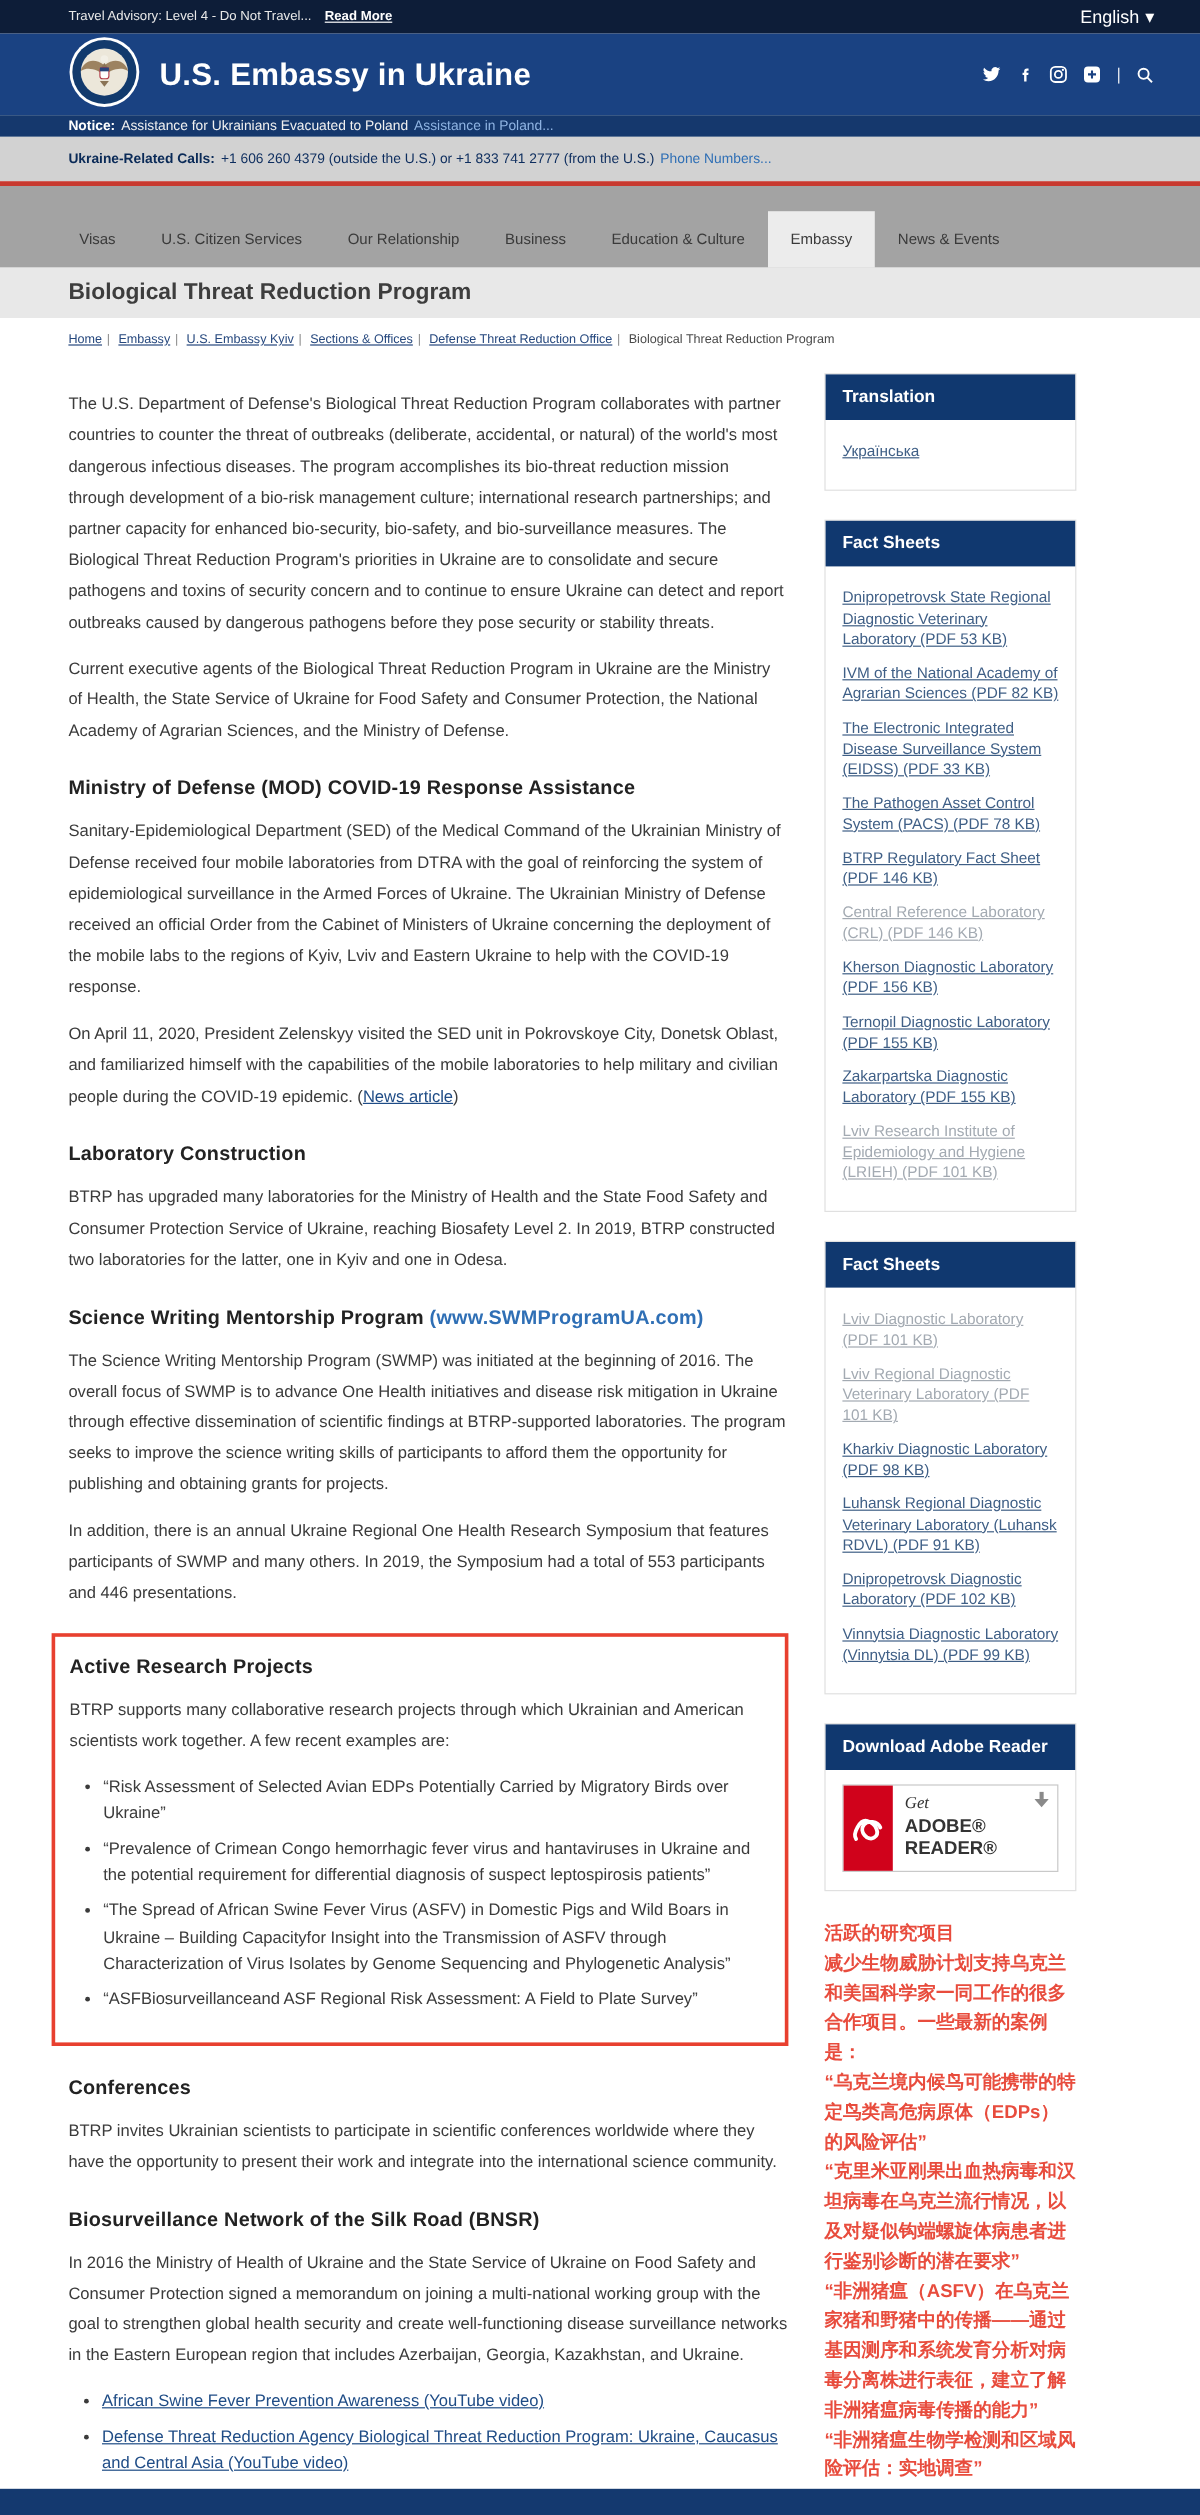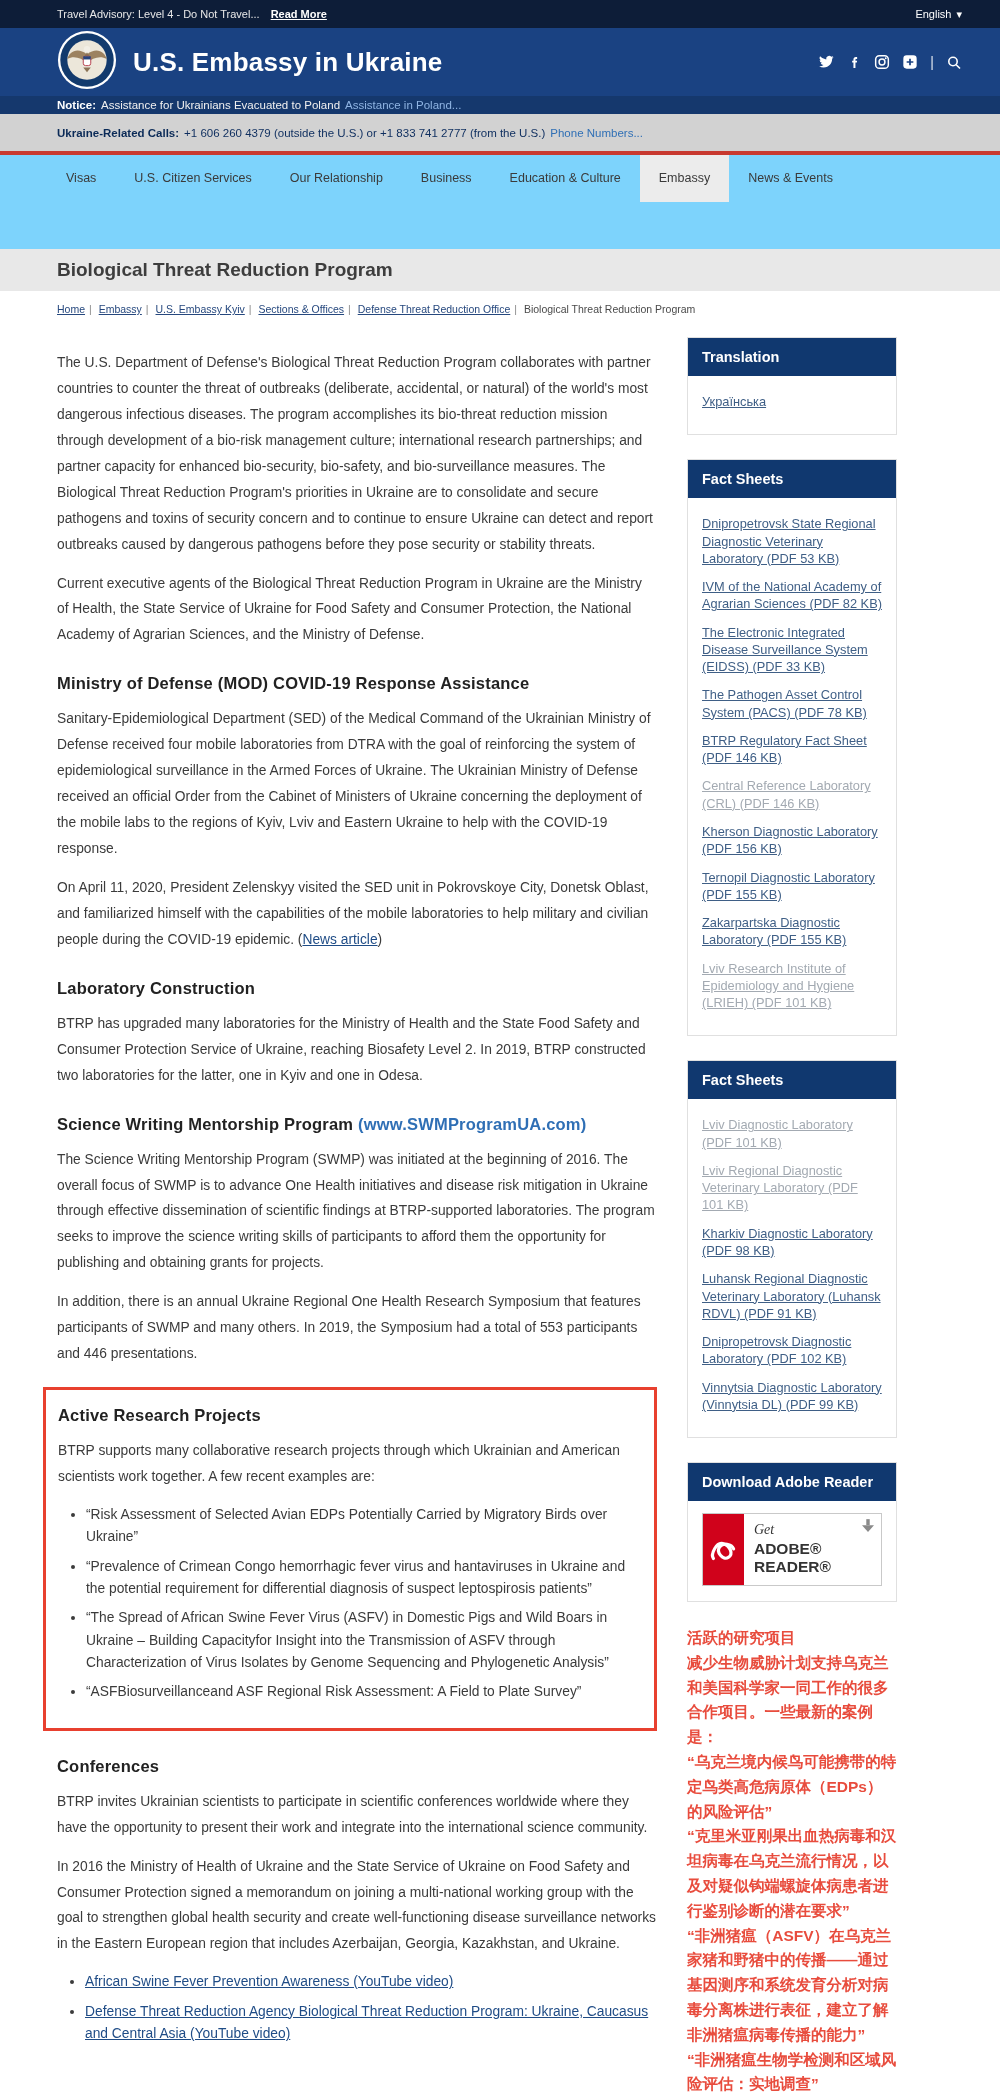--- a/index.html
+++ b/index.html
@@ -4,21 +4,21 @@
 <style>
   * { margin:0; padding:0; box-sizing:border-box; }
   html,body { background:#fff; }
   body { width:1000px; font-family:"Liberation Sans", sans-serif; color:#3b3b3b; }
   a { text-decoration:underline; cursor:pointer; }
 
   
   .topbar { background:#0d1d38; color:#e8e8e8; height:28px; display:flex; align-items:center;
             justify-content:space-between; padding:0 38px 0 57px; font-size:11px; }
   .topbar .readmore { color:#fff; font-weight:bold; text-decoration:underline; margin-left:8px; }
-  .lang { color:#fff; font-size:11px; display:flex; align-items:flex-start; gap:5px; }
+  .lang { color:#fff; font-size:15px; display:flex; align-items:flex-end; gap:5px; }
 
   
   .header { background:#1a4282; height:68px; display:flex; align-items:center; padding:0 38px 0 57px; }
   .seal { flex:0 0 auto; margin-right:16px; }
   .site-title { color:#fff; font-size:26px; font-weight:bold; letter-spacing:.2px; }
   .header-social { margin-left:auto; display:flex; align-items:center; gap:12px; }
   .hicon { width:16px; height:16px; display:inline-flex; align-items:center; justify-content:center; }
   .hsep { color:#fff; font-size:14px; opacity:.85; }
 
   
@@ -28,21 +28,21 @@
   .notice a { color:#8fb4e3; text-decoration:none; }
 
   
   .calls { background:#d2d2d2; color:#0d2d5e; font-size:11.5px; height:37px;
            display:flex; align-items:center; padding:0 57px; gap:5px; }
   .calls b { color:#0a2a57; }
   .calls a { color:#2f6fb5; text-decoration:none; }
   .redline { height:4px; background:#c8392f; }
 
   
-  .nav { background:#7dd3fc; height:94px; display:flex; align-items:flex-start; padding:0 0 0 47px; }
+  .nav { background:#a3a3a3; height:68px; display:flex; align-items:flex-end; padding:0 0 0 47px; }
   .nav ul { list-style:none; display:flex; }
   .nav li { font-size:12.5px; color:#3a3a3a; padding:16px 19px 17px; cursor:pointer; }
   .nav li.active { background:#ececec; }
 
   
   .title-band { background:#e8e8e8; height:42px; display:flex; align-items:center; padding:0 57px; }
   .title-band h1 { font-size:19px; color:#3d3d3d; font-weight:bold; }
   .breadcrumb { padding:12px 57px 0; font-size:10.5px; color:#4a4a4a; }
   .breadcrumb a { color:#26487e; margin-right:4px; }
   .breadcrumb .sep { color:#8a8a8a; margin-right:4px; }
@@ -224,20 +224,21 @@
           <li>“The Spread of African Swine Fever Virus (ASFV) in Domestic Pigs and Wild Boars in Ukraine – Building Capacityfor Insight into the Transmission of ASFV through Characterization of Virus Isolates by Genome Sequencing and Phylogenetic Analysis”</li>
 
           <li>“ASFBiosurveillanceand ASF Regional Risk Assessment: A Field to Plate Survey”</li>
 
       </ul>
     </div>
 
     <h2>Conferences</h2>
     <p>BTRP invites Ukrainian scientists to participate in scientific conferences worldwide where they have the opportunity to present their work and integrate into the international science community.</p>
 
+    <h2>Biosurveillance Network of the Silk Road (BNSR)</h2>
     <p>In 2016 the Ministry of Health of Ukraine and the State Service of Ukraine on Food Safety and Consumer Protection signed a memorandum on joining a multi-national working group with the goal to strengthen global health security and create well-functioning disease surveillance networks in the Eastern European region that includes Azerbaijan, Georgia, Kazakhstan, and Ukraine.</p>
     <ul>
 
         <li><a class="navy-link">African Swine Fever Prevention Awareness (YouTube video)</a></li>
 
         <li><a class="navy-link">Defense Threat Reduction Agency Biological Threat Reduction Program: Ukraine, Caucasus and Central Asia (YouTube video)</a></li>
 
     </ul>
   </div>
 

